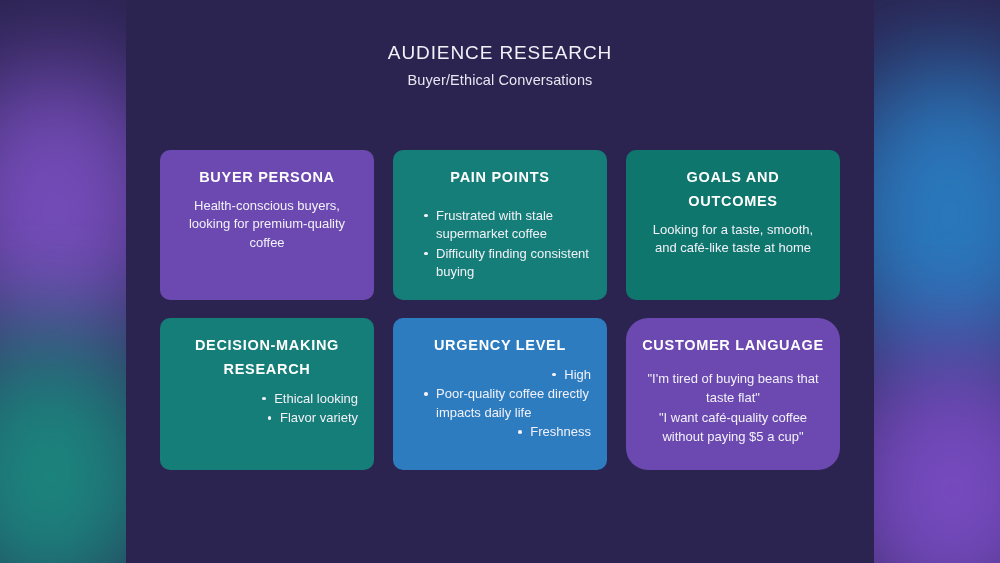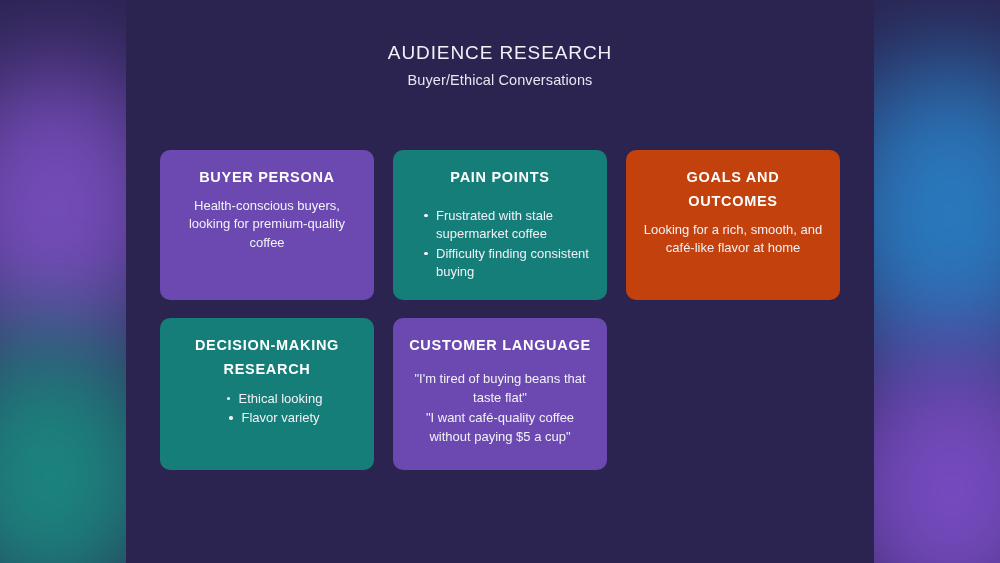--- a/index.html
+++ b/index.html
@@ -117,21 +117,21 @@
   }
   .card-body.quotes {
     margin-top: 11px;
     line-height: 1.5;
   }
   .bullets {
     margin-top: 8px;
     width: 100%;
     display: flex;
     flex-direction: column;
-    align-items: center;
+    align-items: flex-end;
     padding-left: 14px;
   }
   .bullet {
     position: relative;
     font-size: 13px;
     line-height: 1.42;
     color: #f2f1f8;
     padding-left: 13px;
     text-align: left;
     margin-bottom: 1px;
@@ -170,31 +170,39 @@
       <div class="card-title">BUYER PERSONA</div>
       <div class="card-body">Health-conscious buyers, looking for premium-quality coffee</div>
     </div>
     <div class="card" style="background: rgb(21, 126, 120); gap: 9px;">
       <div class="card-title">PAIN POINTS</div>
       <div class="bullets">
         <div class="bullet">Frustrated with stale supermarket coffee</div>
         <div class="bullet">Difficulty finding consistent buying</div>
       </div>
     </div>
-    <div class="card" style="background: #c2410c;">
+    <div class="card" style="background: #0f766e;">
       <div class="card-title">GOALS AND OUTCOMES</div>
-      <div class="card-body">Looking for a rich, smooth, and café-like flavor at home</div>
+      <div class="card-body">Looking for a taste, smooth, and café-like taste at home</div>
     </div>
     <div class="card" style="background: rgb(21, 126, 120);">
       <div class="card-title">DECISION-MAKING RESEARCH</div>
       <div class="bullets">
         <div class="bullet">Ethical looking</div>
         <div class="bullet">Flavor variety</div>
       </div>
     </div>
-    <div class="card" style="background: rgb(107, 73, 176);">
+    <div class="card" style="background: rgb(45, 124, 192);">
+      <div class="card-title">URGENCY LEVEL</div>
+      <div class="bullets">
+        <div class="bullet">High</div>
+        <div class="bullet">Poor-quality coffee directly impacts daily life</div>
+        <div class="bullet">Freshness</div>
+      </div>
+    </div>
+    <div class="card" style="background: rgb(107, 73, 176); border-radius: 22px;">
       <div class="card-title">CUSTOMER LANGUAGE</div>
       <div class="card-body quotes">
         <span class="quote-line">"I'm tired of buying beans that taste flat"</span>
         <span class="quote-line">"I want café-quality coffee without paying $5 a cup"</span>
       </div>
     </div>
   </div>
 
 </body></html>

